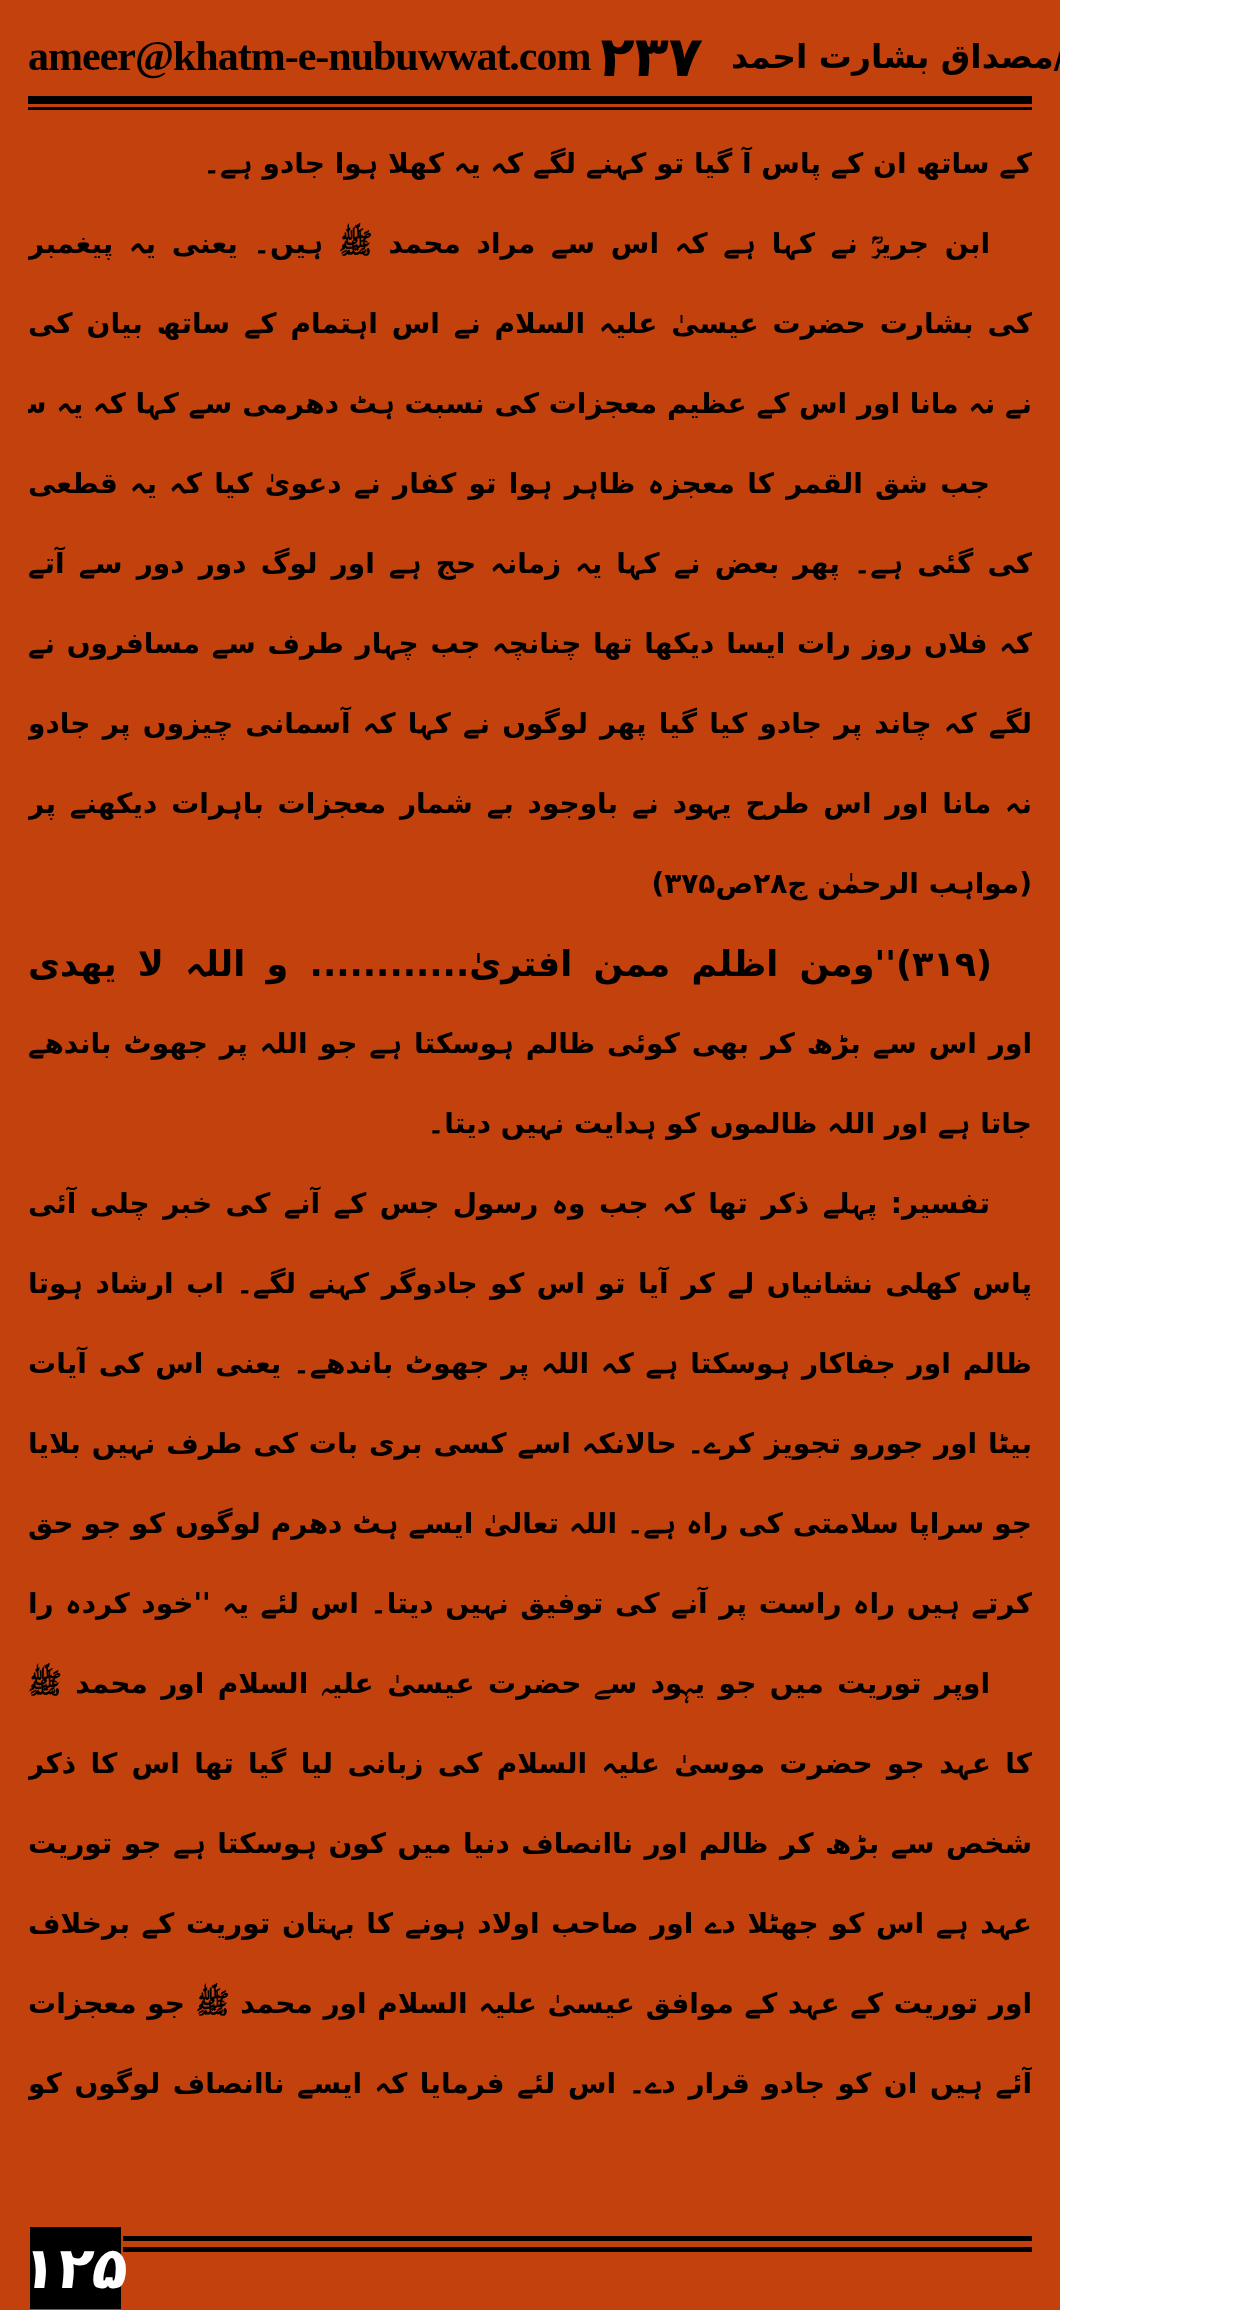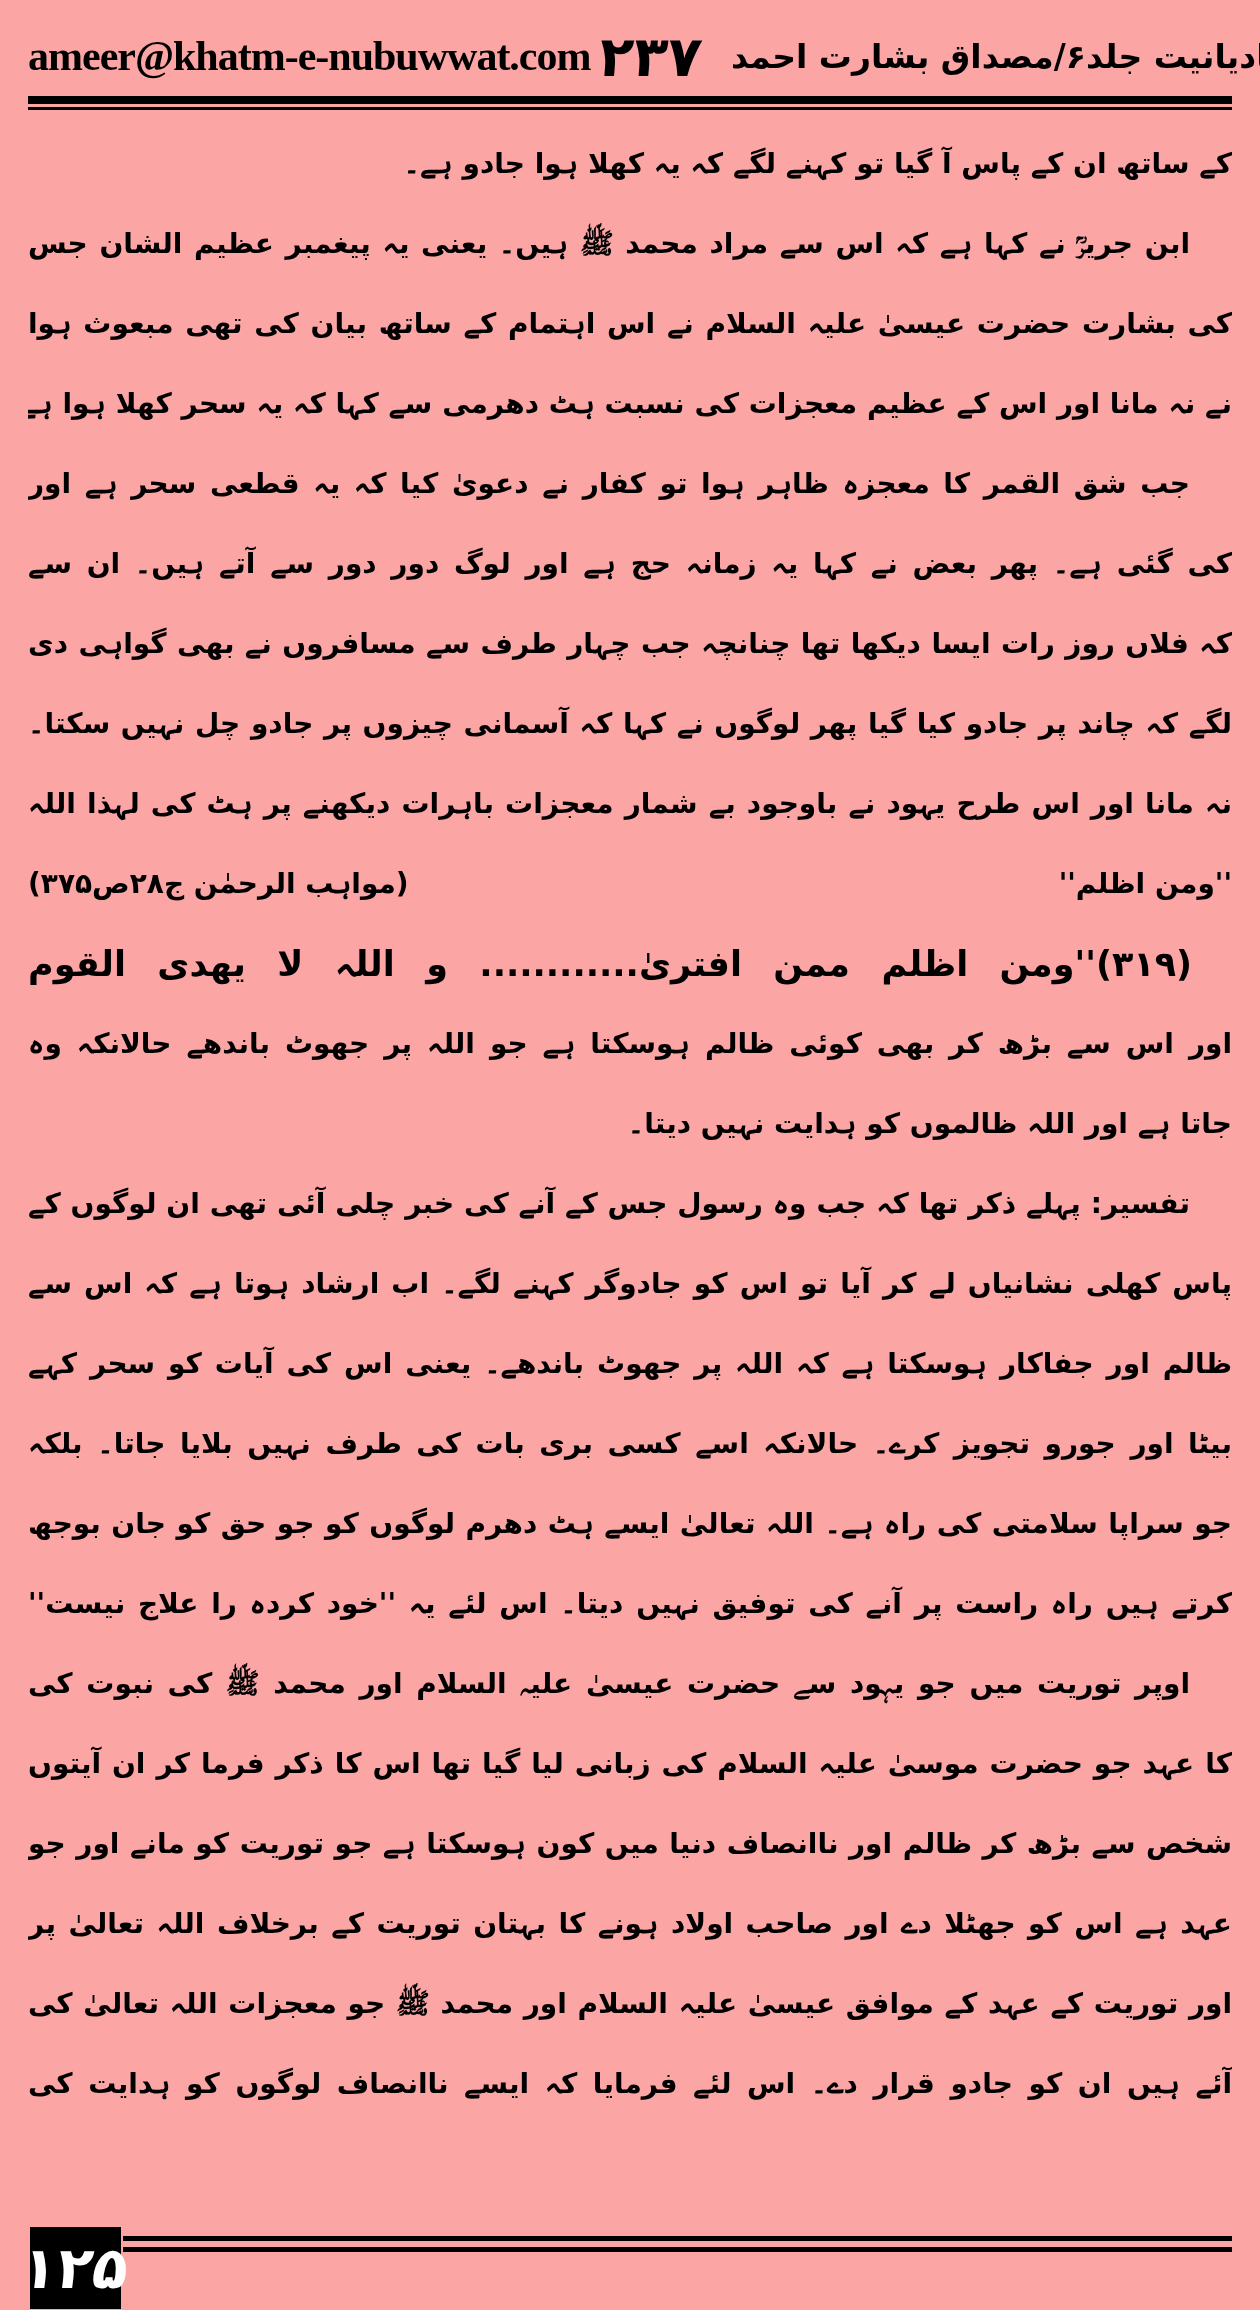--- a/index.html
+++ b/index.html
@@ -1,20 +1,20 @@
 <!DOCTYPE html>
 <html lang="ur"><head>
 <meta charset="utf-8">
 <style>
   html, body { margin: 0; padding: 0; background: #ffffff; }
   .page {
     position: relative;
-    width: 1260px;
+    width: 1060px;
     height: 2310px;
-    background: #fca5a5;
+    background: #c2410c;
     overflow: hidden;
     font-family: "DejaVu Sans", sans-serif;
     color: #000;
   }
 
   
   .hdr {
     position: absolute;
     top: 20px; left: 28px; right: 28px;
     height: 72px;
@@ -141,21 +141,20 @@
     <div class="bline flexline">
       <span>نے نہ مانا اور اس کے عظیم معجزات کی نسبت ہٹ دھرمی سے کہا کہ یہ سحر کھلا ہوا ہے۔</span>
 
     </div>
     <div class="bline full para">جب شق القمر کا معجزہ ظاہر ہوا تو کفار نے دعویٰ کیا کہ یہ قطعی سحر ہے اور ہماری نظر بندی</div>
     <div class="bline full">کی گئی ہے۔ پھر بعض نے کہا یہ زمانہ حج ہے اور لوگ دور دور سے آتے ہیں۔ ان سے دریافت کرو</div>
     <div class="bline full">کہ فلاں روز رات ایسا دیکھا تھا چنانچہ جب چہار طرف سے مسافروں نے بھی گواہی دی تو کہنے</div>
     <div class="bline full">لگے کہ چاند پر جادو کیا گیا پھر لوگوں نے کہا کہ آسمانی چیزوں پر جادو چل نہیں سکتا۔ لیکن کافروں نے</div>
     <div class="bline full">نہ مانا اور اس طرح یہود نے باوجود بے شمار معجزات باہرات دیکھنے پر ہٹ کی لہذا اللہ نے فرمایا:</div>
     <div class="bline flexline">
-      <span>''ومن اظلم''</span>
       <span>(مواہب الرحمٰن ج۲۸ص۳۷۵)</span>
     </div>
     <div class="bline verse">(۳۱۹)''ومن اظلم ممن افتریٰ............ و اللہ لا یھدی القوم الظالمین''</div>
     <div class="bline full">اور اس سے بڑھ کر بھی کوئی ظالم ہوسکتا ہے جو اللہ پر جھوٹ باندھے حالانکہ وہ اسلام کی طرف بلایا</div>
     <div class="bline end">جاتا ہے اور اللہ ظالموں کو ہدایت نہیں دیتا۔</div>
     <div class="bline full para">تفسیر: پہلے ذکر تھا کہ جب وہ رسول جس کے آنے کی خبر چلی آئی تھی ان لوگوں کے</div>
     <div class="bline full">پاس کھلی نشانیاں لے کر آیا تو اس کو جادوگر کہنے لگے۔ اب ارشاد ہوتا ہے کہ اس سے بڑھ کر اور کون</div>
     <div class="bline full">ظالم اور جفاکار ہوسکتا ہے کہ اللہ پر جھوٹ باندھے۔ یعنی اس کی آیات کو سحر کہے اور اس کے لئے</div>
     <div class="bline full">بیٹا اور جورو تجویز کرے۔ حالانکہ اسے کسی بری بات کی طرف نہیں بلایا جاتا۔ بلکہ اسلام کی طرف</div>
     <div class="bline full">جو سراپا سلامتی کی راہ ہے۔ اللہ تعالیٰ ایسے ہٹ دھرم لوگوں کو جو حق کو جان بوجھ کر اس سے انکار</div>

